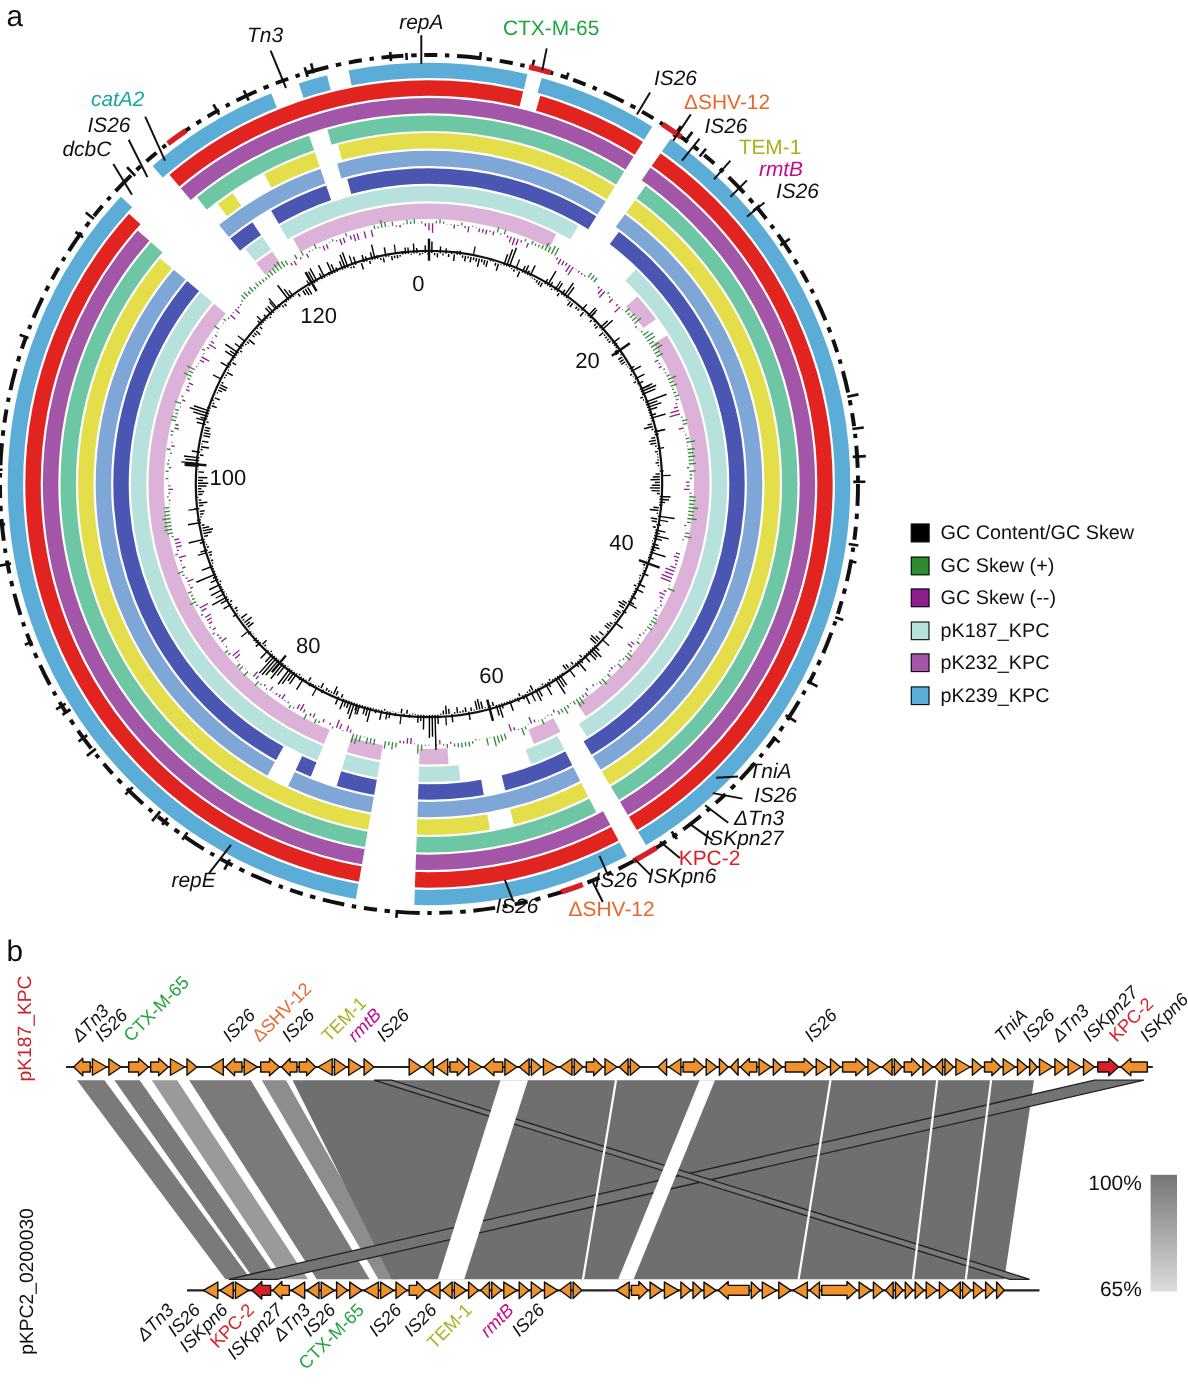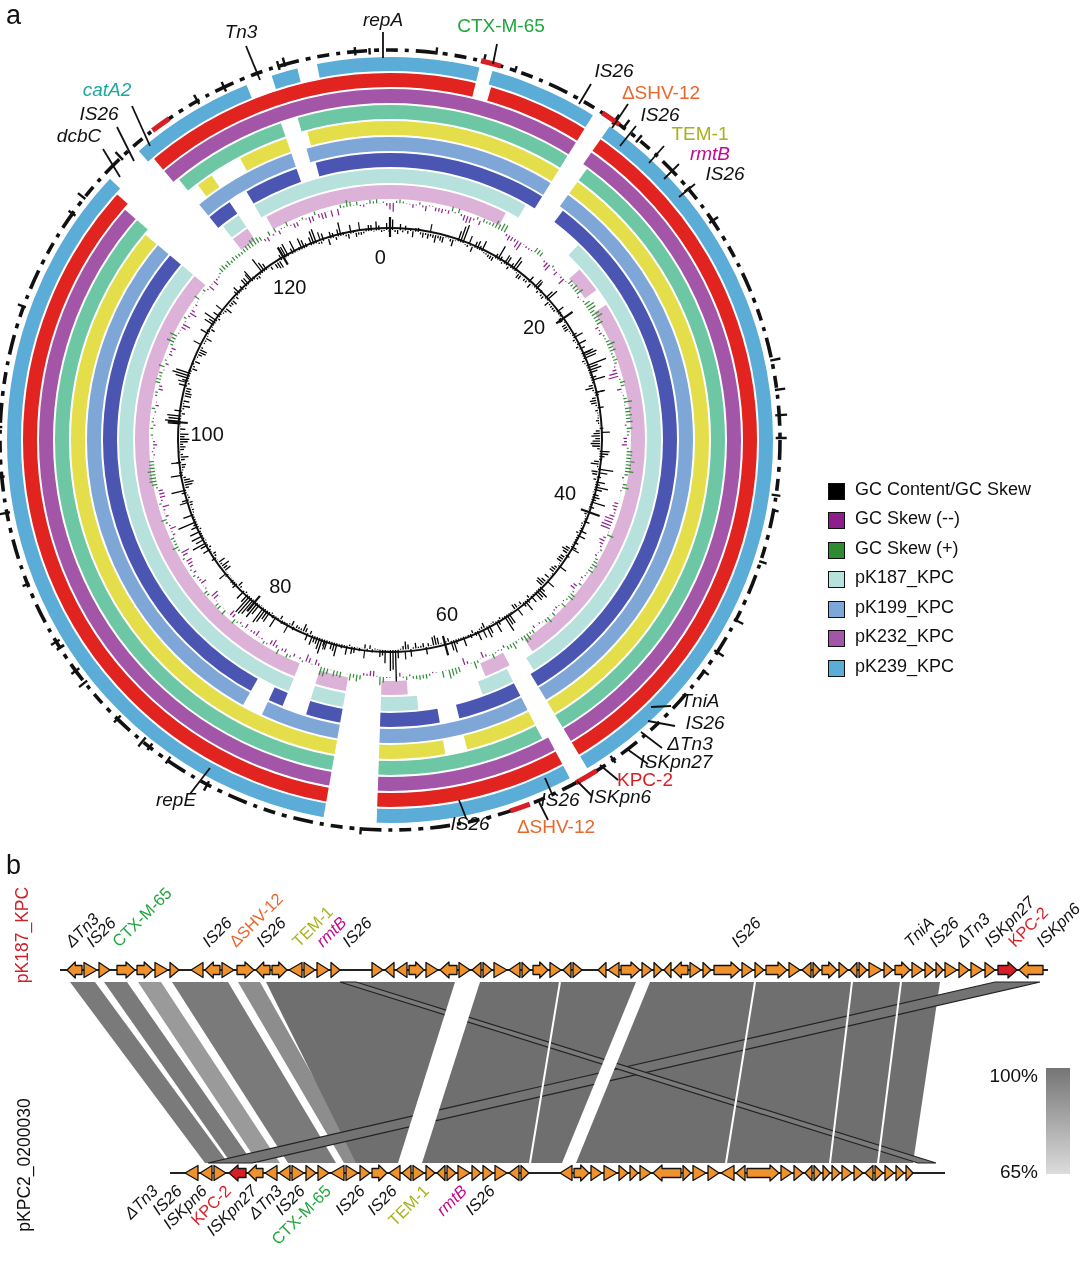--- a/index.html
+++ b/index.html
@@ -4,21 +4,21 @@
 <style>
   html,body{margin:0;padding:0;background:#fff;}
   body{font-family:"Liberation Sans",sans-serif;}
   #fig{position:relative;width:1080px;height:1268px;background:#fff;overflow:hidden;}
   .panel-letter{position:absolute;font-size:27px;color:#111;}
   #letter-a{left:6px;top:0px;}
   #letter-b{left:6px;top:850px;}
   #svgA{position:absolute;left:0;top:0;}
   #svgB{position:absolute;left:0;top:848px;}
   #legend{position:absolute;left:812px;top:470px;}
-  .lg-row{display:flex;align-items:flex-end;height:29.5px;padding-left:16px;}
+  .lg-row{display:flex;align-items:center;height:29.5px;padding-left:16px;}
   .lg-sw{width:17px;height:17px;border:1.6px solid #111;box-sizing:border-box;flex:none;}
   .lg-tx{margin-left:10px;font-size:18px;color:#111;white-space:nowrap;}
 </style>
 </head>
 <body>
 
 <div id="fig">
   <div id="letter-a" class="panel-letter">a</div>
   <svg id="svgA" width="820" height="848">
       <circle cx="390" cy="440" r="248" fill="none" stroke="#dcb2d8" stroke-width="14"></circle>
@@ -1188,34 +1188,30 @@
       <text x="556" y="833" text-anchor="middle" font-size="19" fill="#e8672c">ΔSHV-12</text>
       <line x1="466" y1="818" x2="459" y2="800" stroke="#111" stroke-width="1.8"></line>
       <text x="470" y="830" text-anchor="middle" font-size="19" fill="#111111" font-style="italic">IS26</text>
     </svg>
   <div id="legend">
       <div class="lg-row">
         <span class="lg-sw" style="background: rgb(0, 0, 0);"></span>
         <span class="lg-tx">GC Content/GC Skew</span>
       </div>
       <div class="lg-row">
+        <span class="lg-sw" style="background: rgb(46, 139, 50);"></span>
+        <span class="lg-tx">GC Skew (+)</span>
+      </div>
+      <div class="lg-row">
         <span class="lg-sw" style="background: rgb(141, 31, 141);"></span>
         <span class="lg-tx">GC Skew (--)</span>
       </div>
       <div class="lg-row">
-        <span class="lg-sw" style="background: rgb(46, 139, 50);"></span>
-        <span class="lg-tx">GC Skew (+)</span>
-      </div>
-      <div class="lg-row">
         <span class="lg-sw" style="background: rgb(183, 225, 221);"></span>
         <span class="lg-tx">pK187_KPC</span>
-      </div>
-      <div class="lg-row">
-        <span class="lg-sw" style="background: rgb(126, 167, 216);"></span>
-        <span class="lg-tx">pK199_KPC</span>
       </div>
       <div class="lg-row">
         <span class="lg-sw" style="background: rgb(163, 85, 168);"></span>
         <span class="lg-tx">pK232_KPC</span>
       </div>
       <div class="lg-row">
         <span class="lg-sw" style="background: rgb(92, 172, 216);"></span>
         <span class="lg-tx">pK239_KPC</span>
       </div>
     </div>

